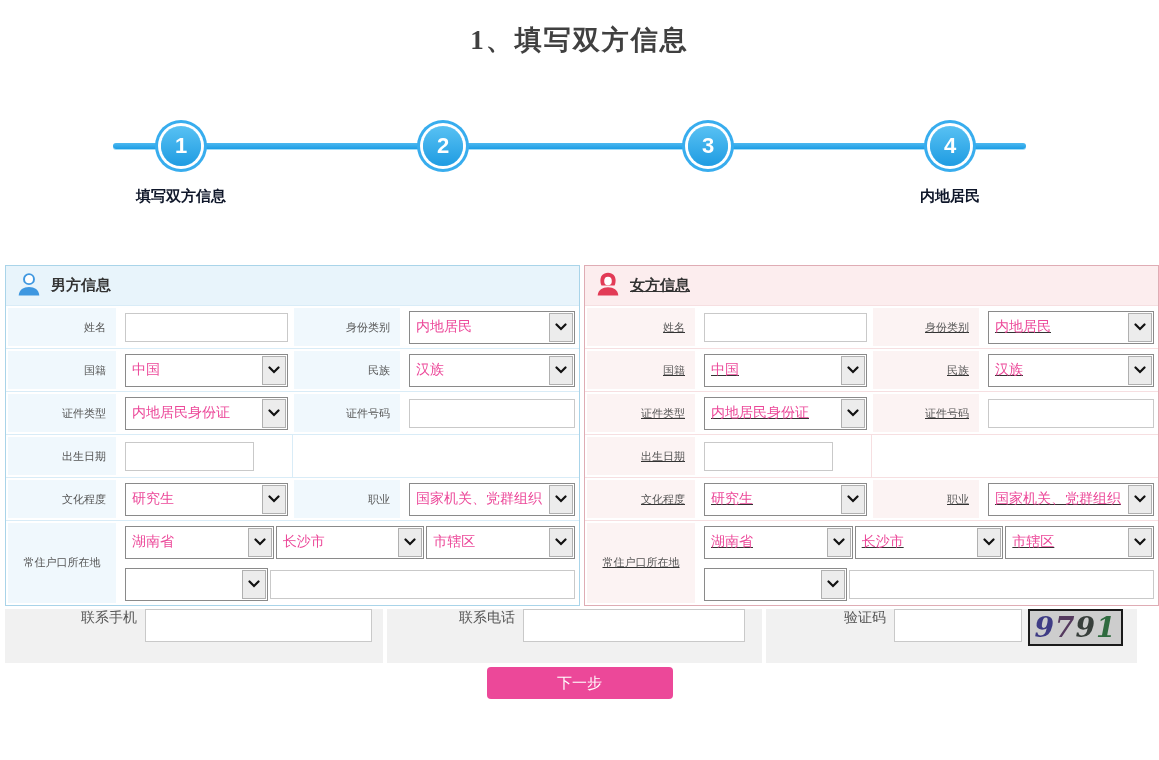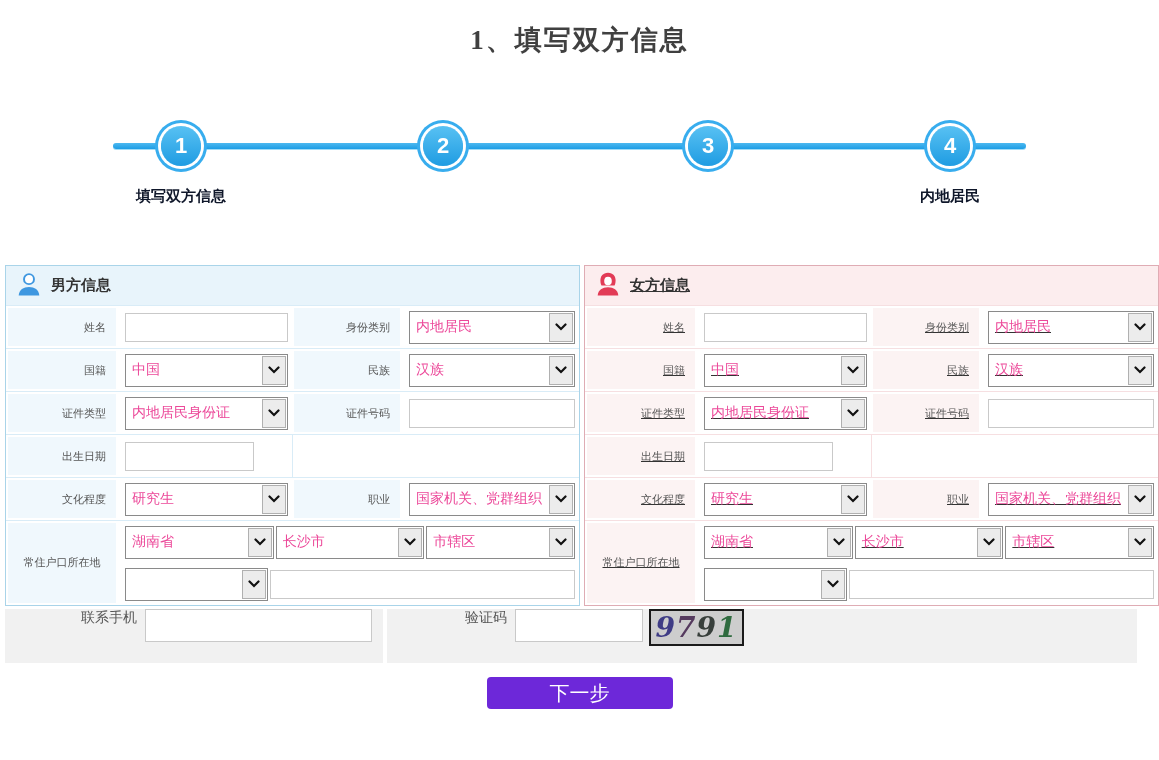--- a/index.html
+++ b/index.html
@@ -92,23 +92,23 @@
   .captcha {
     width:95px; height:37px; margin-left:6px; margin-right:3px;
     background:#cdcdcd; border:2px solid #1a1a1a;
     display:flex; align-items:center; justify-content:center;
     font-family:"DejaVu Serif", serif; font-style:italic; font-weight:bold;
     font-size:28px; letter-spacing:1px; line-height:1;
   }
   .cd0 { color:#3f3c85; } .cd1 { color:#553a5e; } .cd2 { color:#383f3b; } .cd3 { color:#2f6b3f; }
   
   .next-btn {
-    display:block; margin:14px auto 0; width:186px; height:32px;
-    background:#6d28d9; color:#fff; border:none; border-radius:4px;
-    font-size:20px; font-family:"Liberation Sans", sans-serif; cursor:pointer;
+    display:block; margin:4px auto 0; width:186px; height:32px;
+    background:#ec4899; color:#fff; border:none; border-radius:4px;
+    font-size:15px; font-family:"Liberation Sans", sans-serif; cursor:pointer;
   }
 </style>
 </head>
 <body>
 
 <div class="page-title">1、填写双方信息</div>
 
 <div class="stepper">
   <div class="step-line"></div>
   <div class="step" style="left:81px">
@@ -431,20 +431,24 @@
       </div>
     </div>
   </div>
 </div>
 
 <div class="contact-bar">
   <div class="c-seg c-seg1">
     <div class="c-label l1">联系手机</div>
     <input class="c-input w1" type="text" style="">
   </div>
+  <div class="c-seg c-seg2">
+    <div class="c-label l2">联系电话</div>
+    <input class="c-input w2" type="text" style="">
+  </div>
   <div class="c-seg c-seg3">
     <div class="c-label l3">验证码</div>
     <input class="c-input w3" type="text" style="">
     <div class="captcha">
         <span class="cd0">9</span>
         <span class="cd1">7</span>
         <span class="cd2">9</span>
         <span class="cd3">1</span>
       </div>
   </div>

